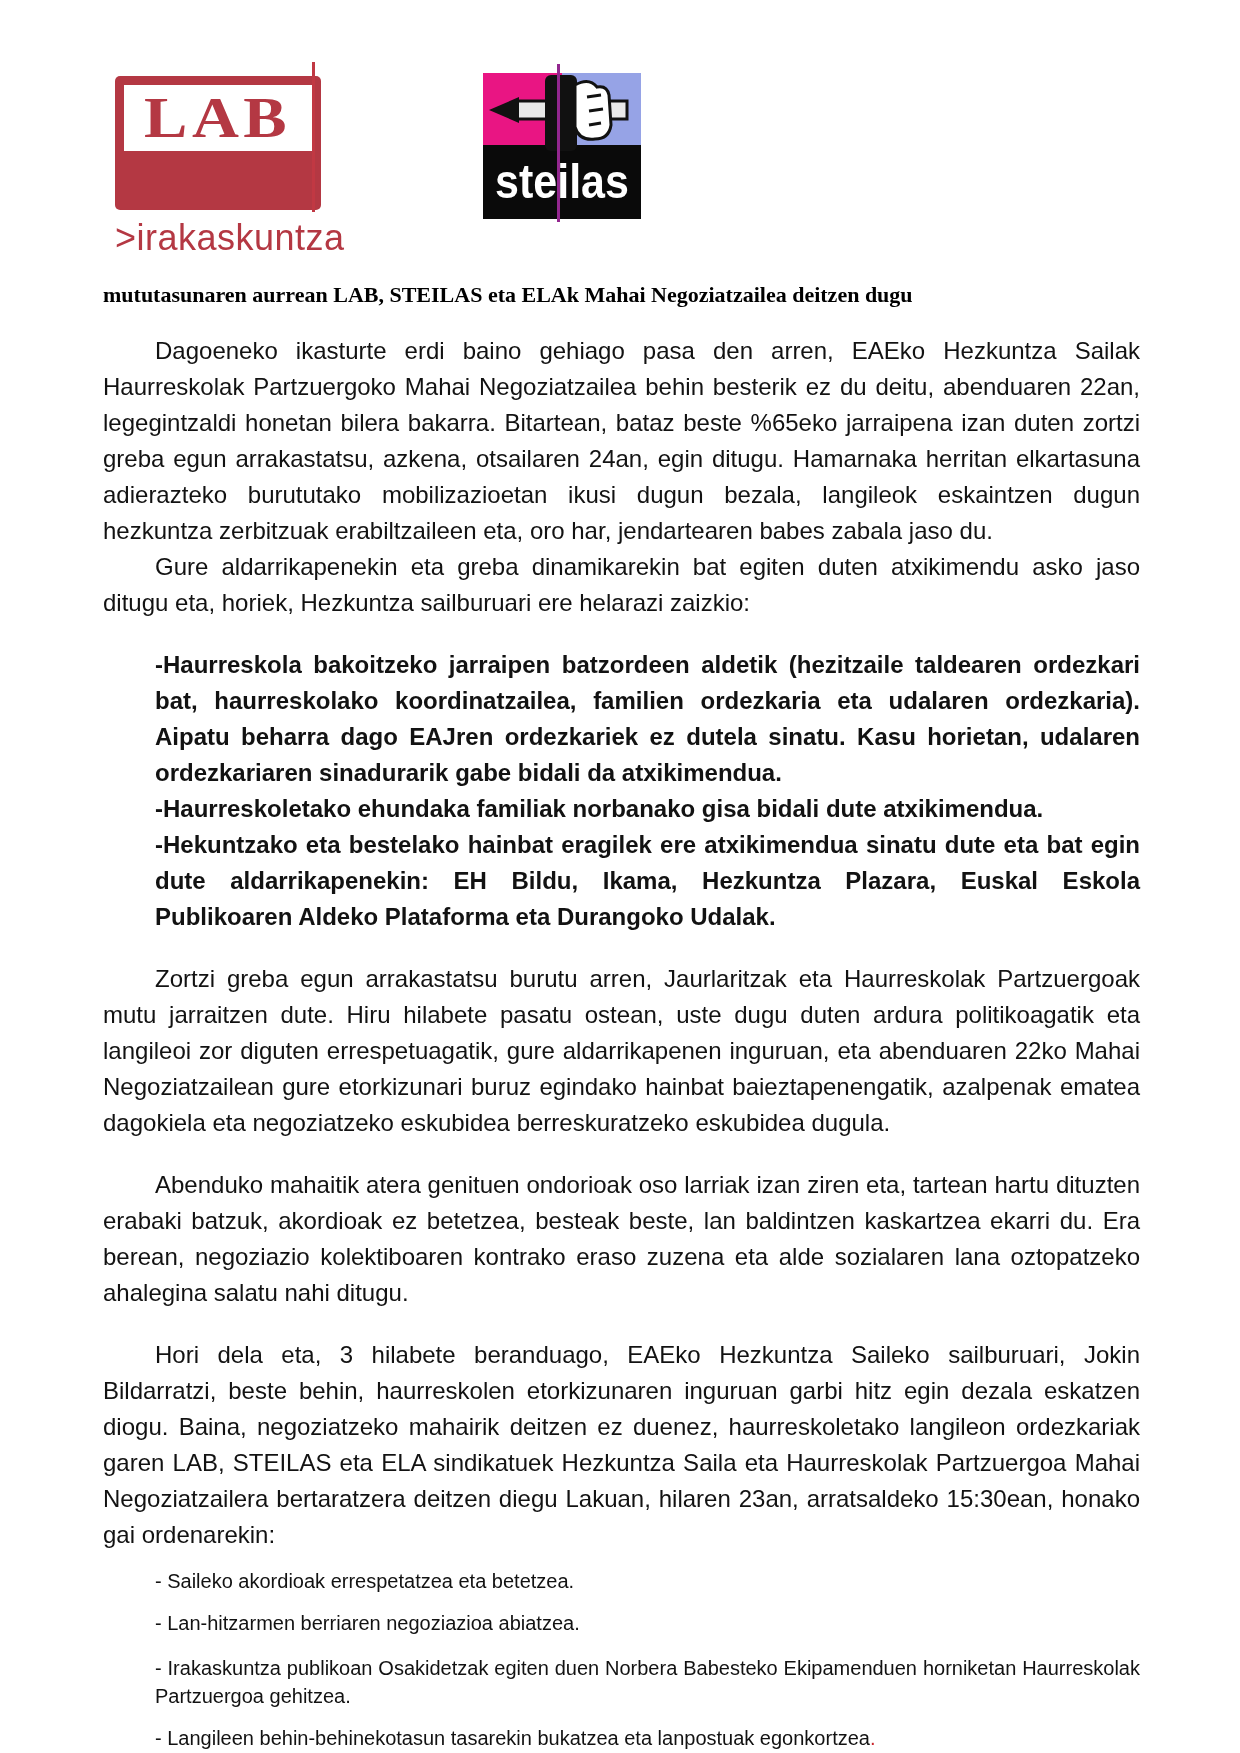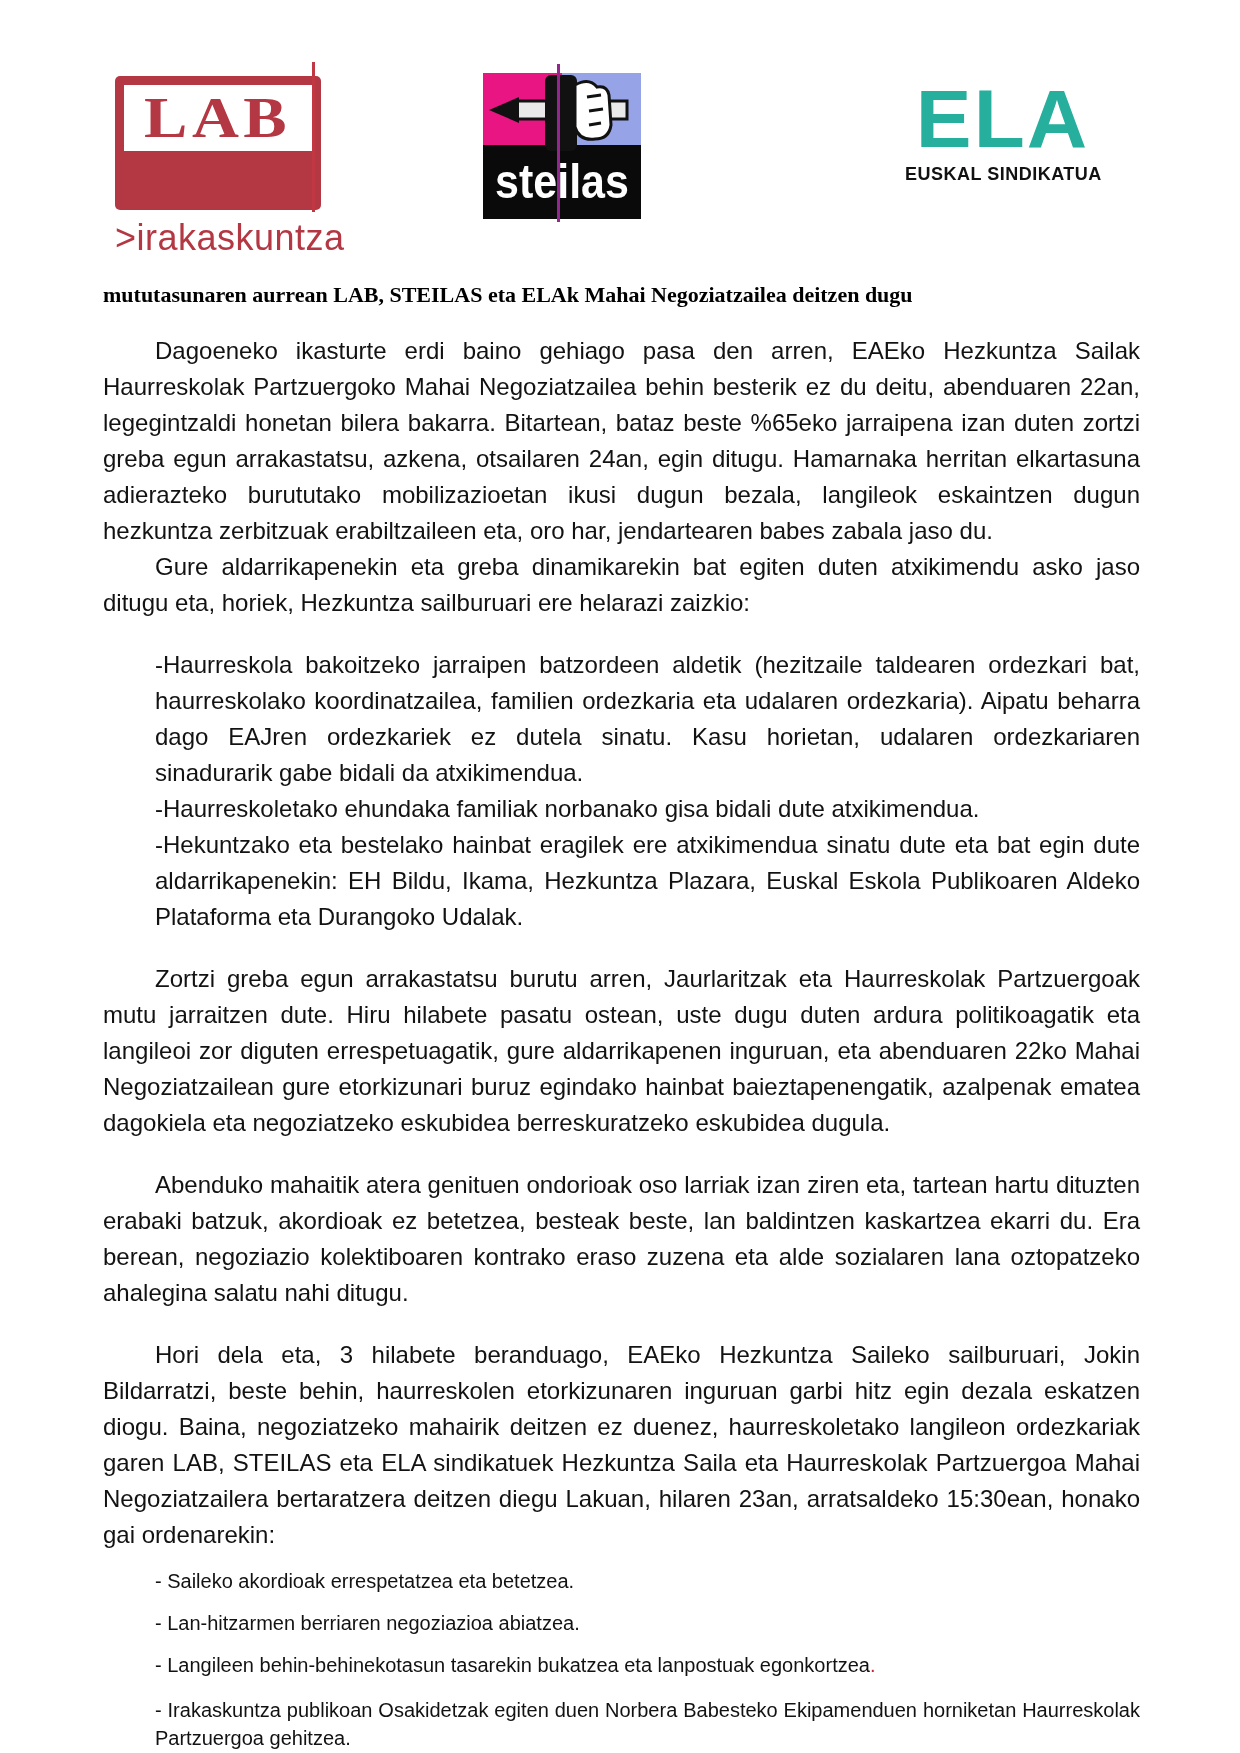--- a/index.html
+++ b/index.html
@@ -91,21 +91,21 @@
     margin: 0;
     font-size: 24px;
     line-height: 36px;
     text-align: justify;
     color: #121212;
   }
   .indent { text-indent: 52px; }
   .mb { margin-bottom: 26px; }
 
   .adhesions { padding-left: 52px; }
-  .adhesions .para { text-indent: 0; }
+  .adhesions .para { text-indent: 0; font-weight: bold; }
 
   .agenda { margin-top: 8px; }
   .agenda-item {
     margin: 14px 0 0 0;
     padding-left: 52px;
     font-size: 20px;
     line-height: 28px;
     color: #121212;
   }
   .agenda-item.justify { text-align: justify; margin-top: 17px; }
@@ -144,24 +144,20 @@
           <line x1="106" y1="58" x2="118" y2="56" stroke="#111111" stroke-width="3"></line>
         </svg>
       </div>
       <div class="steilas-bottom">
         <span class="steilas-text">steilas</span>
       </div>
     </div>
 
     <div class="artifact-line steilas-line"></div>
 
-    <div class="ela-logo">
-      <div class="ela-text">ELA</div>
-      <div class="ela-tag">EUSKAL SINDIKATUA</div>
-    </div>
 
   </header>
 
   <main class="content">
 
     <h1 class="title">
       <span class="tline">mututasunaren aurrean LAB, STEILAS eta ELAk Mahai Negoziatzailea deitzen dugu</span>
     </h1>
 
     <p class="para indent">Dagoeneko ikasturte erdi baino gehiago pasa den arren, EAEko Hezkuntza Sailak Haurreskolak Partzuergoko Mahai Negoziatzailea behin besterik ez du deitu, abenduaren 22an, legegintzaldi honetan bilera bakarra. Bitartean, bataz beste %65eko jarraipena izan duten zortzi greba egun arrakastatsu, azkena, otsailaren 24an, egin ditugu. Hamarnaka herritan elkartasuna adierazteko burututako mobilizazioetan ikusi dugun bezala, langileok eskaintzen dugun hezkuntza zerbitzuak erabiltzaileen eta, oro har, jendartearen babes zabala jaso du.</p>
@@ -173,20 +169,20 @@
       <p class="para">-Hekuntzako eta bestelako hainbat eragilek ere atxikimendua sinatu dute eta bat egin dute aldarrikapenekin: EH Bildu, Ikama, Hezkuntza Plazara, Euskal Eskola Publikoaren Aldeko Plataforma eta Durangoko Udalak.</p>
     </div>
 
     <p class="para indent mb">Zortzi greba egun arrakastatsu burutu arren, Jaurlaritzak eta Haurreskolak Partzuergoak mutu jarraitzen dute. Hiru hilabete pasatu ostean, uste dugu duten ardura politikoagatik eta langileoi zor diguten errespetuagatik, gure aldarrikapenen inguruan, eta abenduaren 22ko Mahai Negoziatzailean gure etorkizunari buruz egindako hainbat baieztapenengatik, azalpenak ematea dagokiela eta negoziatzeko eskubidea berreskuratzeko eskubidea dugula.</p>
     <p class="para indent mb">Abenduko mahaitik atera genituen ondorioak oso larriak izan ziren eta, tartean hartu dituzten erabaki batzuk, akordioak ez betetzea, besteak beste, lan baldintzen kaskartzea ekarri du. Era berean, negoziazio kolektiboaren kontrako eraso zuzena eta alde sozialaren lana oztopatzeko ahalegina salatu nahi ditugu.</p>
     <p class="para indent">Hori dela eta, 3 hilabete beranduago, EAEko Hezkuntza Saileko sailburuari, Jokin Bildarratzi, beste behin, haurreskolen etorkizunaren inguruan garbi hitz egin dezala eskatzen diogu. Baina, negoziatzeko mahairik deitzen ez duenez, haurreskoletako langileon ordezkariak garen LAB, STEILAS eta ELA sindikatuek Hezkuntza Saila eta Haurreskolak Partzuergoa Mahai Negoziatzailera bertaratzera deitzen diegu Lakuan, hilaren 23an, arratsaldeko 15:30ean, honako gai ordenarekin:</p>
 
     <div class="agenda">
       <p class="agenda-item">- Saileko akordioak errespetatzea eta betetzea.</p>
       <p class="agenda-item">- Lan-hitzarmen berriaren negoziazioa abiatzea.</p>
+      <p class="agenda-item justify">- Irakaskuntza publikoan Osakidetzak egiten duen Norbera Babesteko Ekipamenduen horniketan Haurreskolak Partzuergoa gehitzea.</p>
       <p class="agenda-item"><span>- Langileen behin-behinekotasun tasarekin bukatzea eta lanpostuak egonkortzea</span><span class="red-dot">.</span></p>
-      <p class="agenda-item justify">- Irakaskuntza publikoan Osakidetzak egiten duen Norbera Babesteko Ekipamenduen horniketan Haurreskolak Partzuergoa gehitzea.</p>
       <p class="agenda-item tight">- Haurreskolak Partzuergoaren doakotasuna eta integrazioa Babesteko Sailean.</p>
     </div>
 
   </main>
 
 </div>
 
 </body></html>

